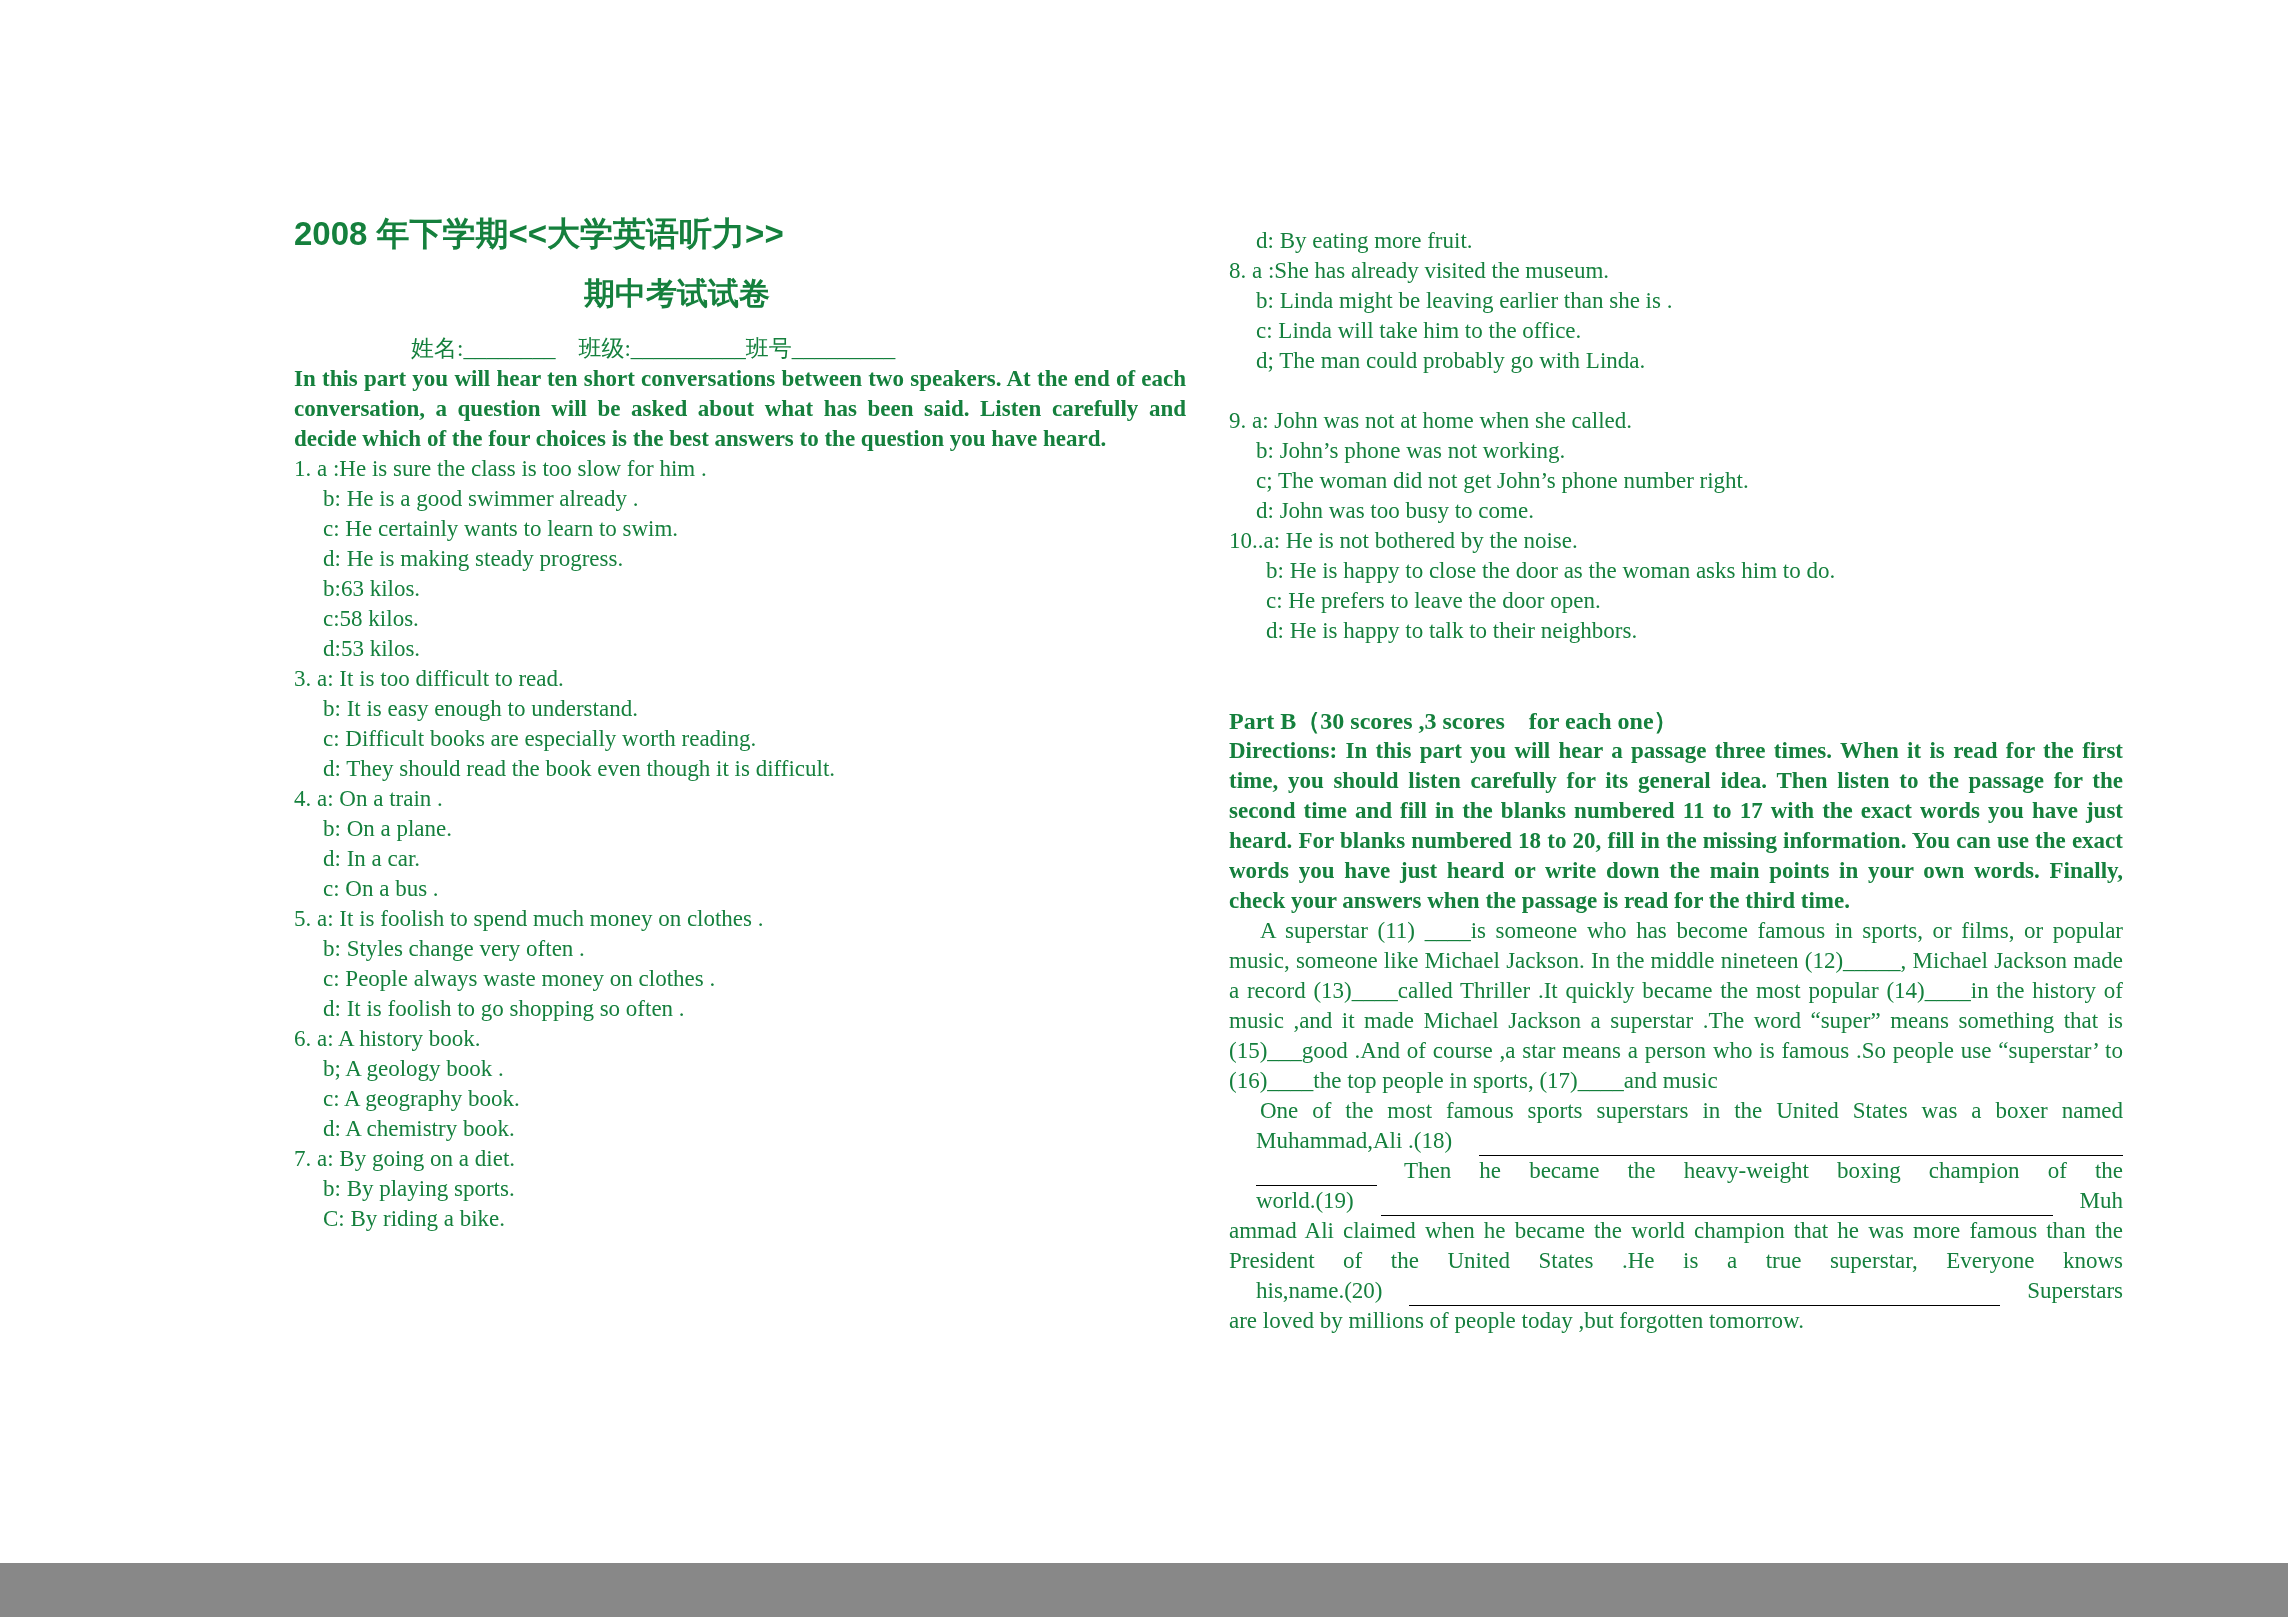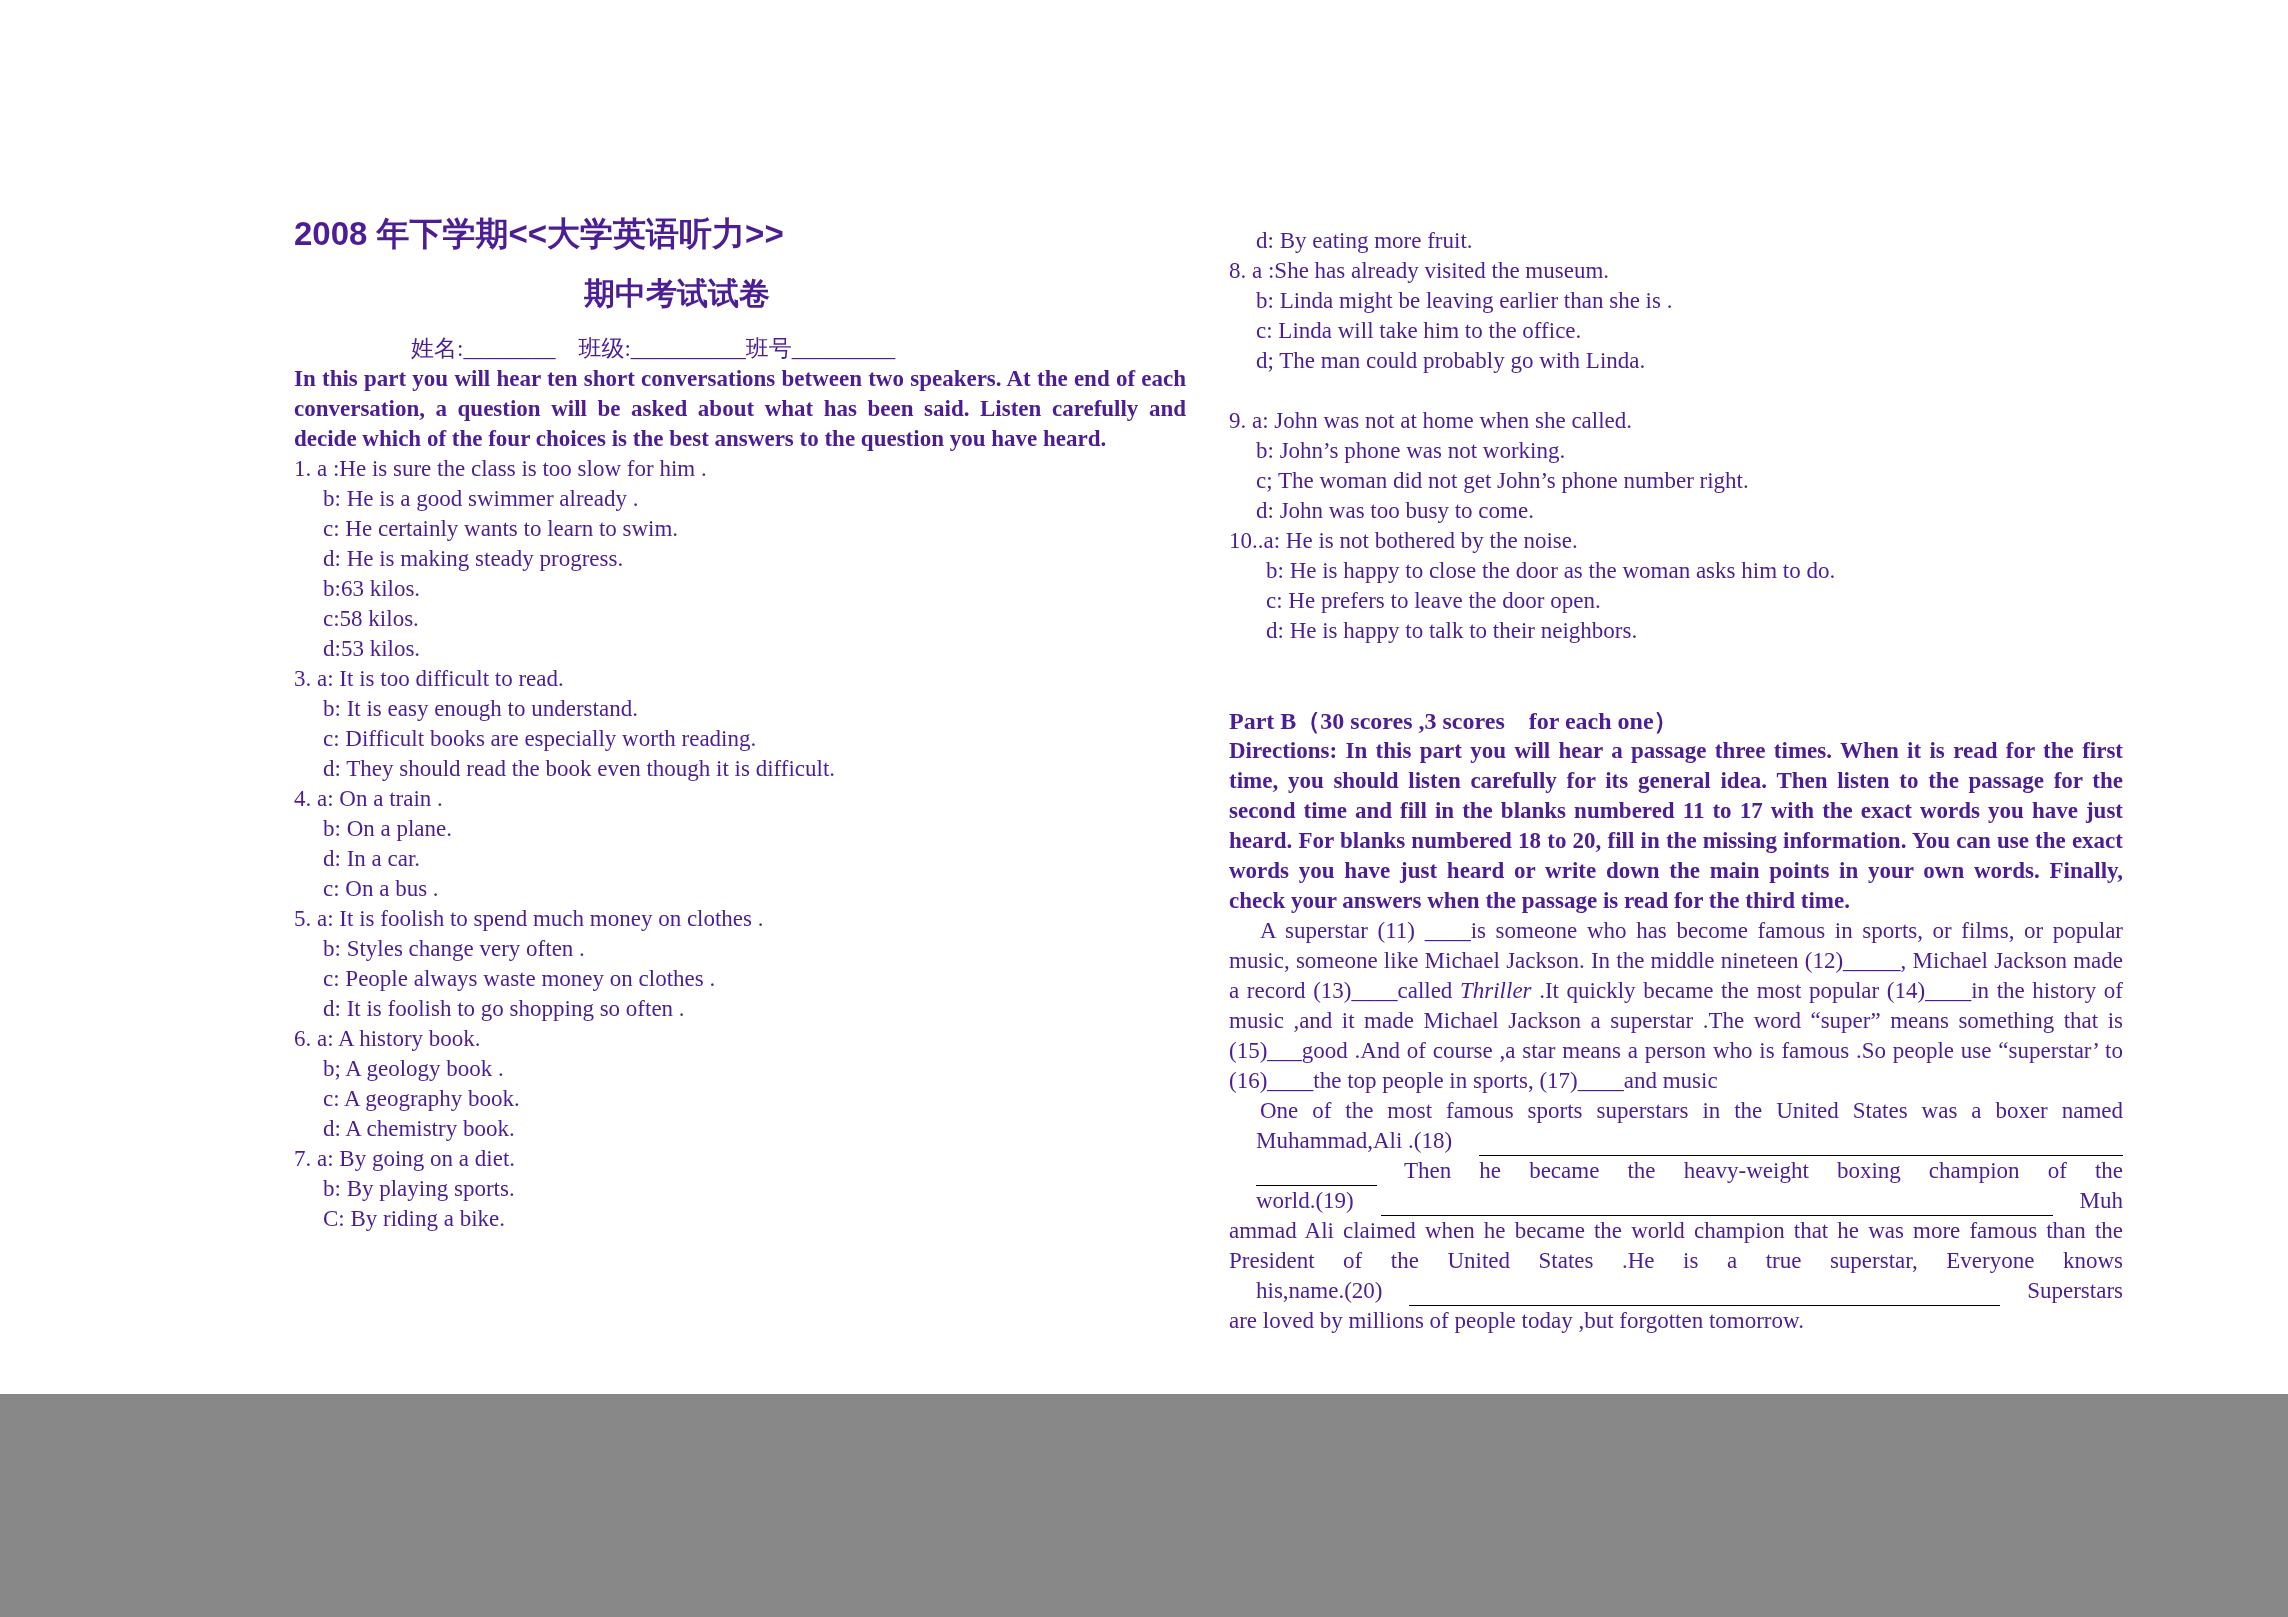--- a/index.html
+++ b/index.html
@@ -1,20 +1,20 @@
 <!DOCTYPE html>
 <html><head>
 <meta charset="utf-8">
 <style>
   html,body{margin:0;padding:0;background:#888;}
   .page{
     position:relative;
-    width:2288px;height:1394px;
+    width:2288px;height:1563px;
     background:#ffffff;
-    color:#4c1d95;
+    color:#15803d;
     font-family:"Liberation Serif", serif;
     font-size:23px;
     overflow:hidden;
   }
   .col{position:absolute;top:0;}
   .col-left{left:294px;top:216px;width:892px;}
   .col-right{left:1229px;top:226px;width:894px;}
 
   .title{
     font-family:"Liberation Sans", sans-serif;
@@ -37,21 +37,21 @@
   .jline{
     line-height:30px;white-space:nowrap;
     text-align:justify;text-align-last:justify;
   }
   .ind{text-indent:31px;}
   .opt{padding-left:29px;}
   .ropt{padding-left:27px;}
   .ropt10{padding-left:37px;}
   .sp31{height:30px;}
   .sp62{height:60px;}
-  .it{font-style:italic;}
+  .it{}
 
   .fline{display:flex;line-height:30px;}
   .fline > span{white-space:nowrap;margin-left:27px;}
   .fill{
     flex:1 1 auto;align-self:flex-end;
     height:26px;box-sizing:border-box;
     border-bottom:1.9px solid #000;
   }
   .ulead{
     flex:0 0 121px;align-self:flex-end;

